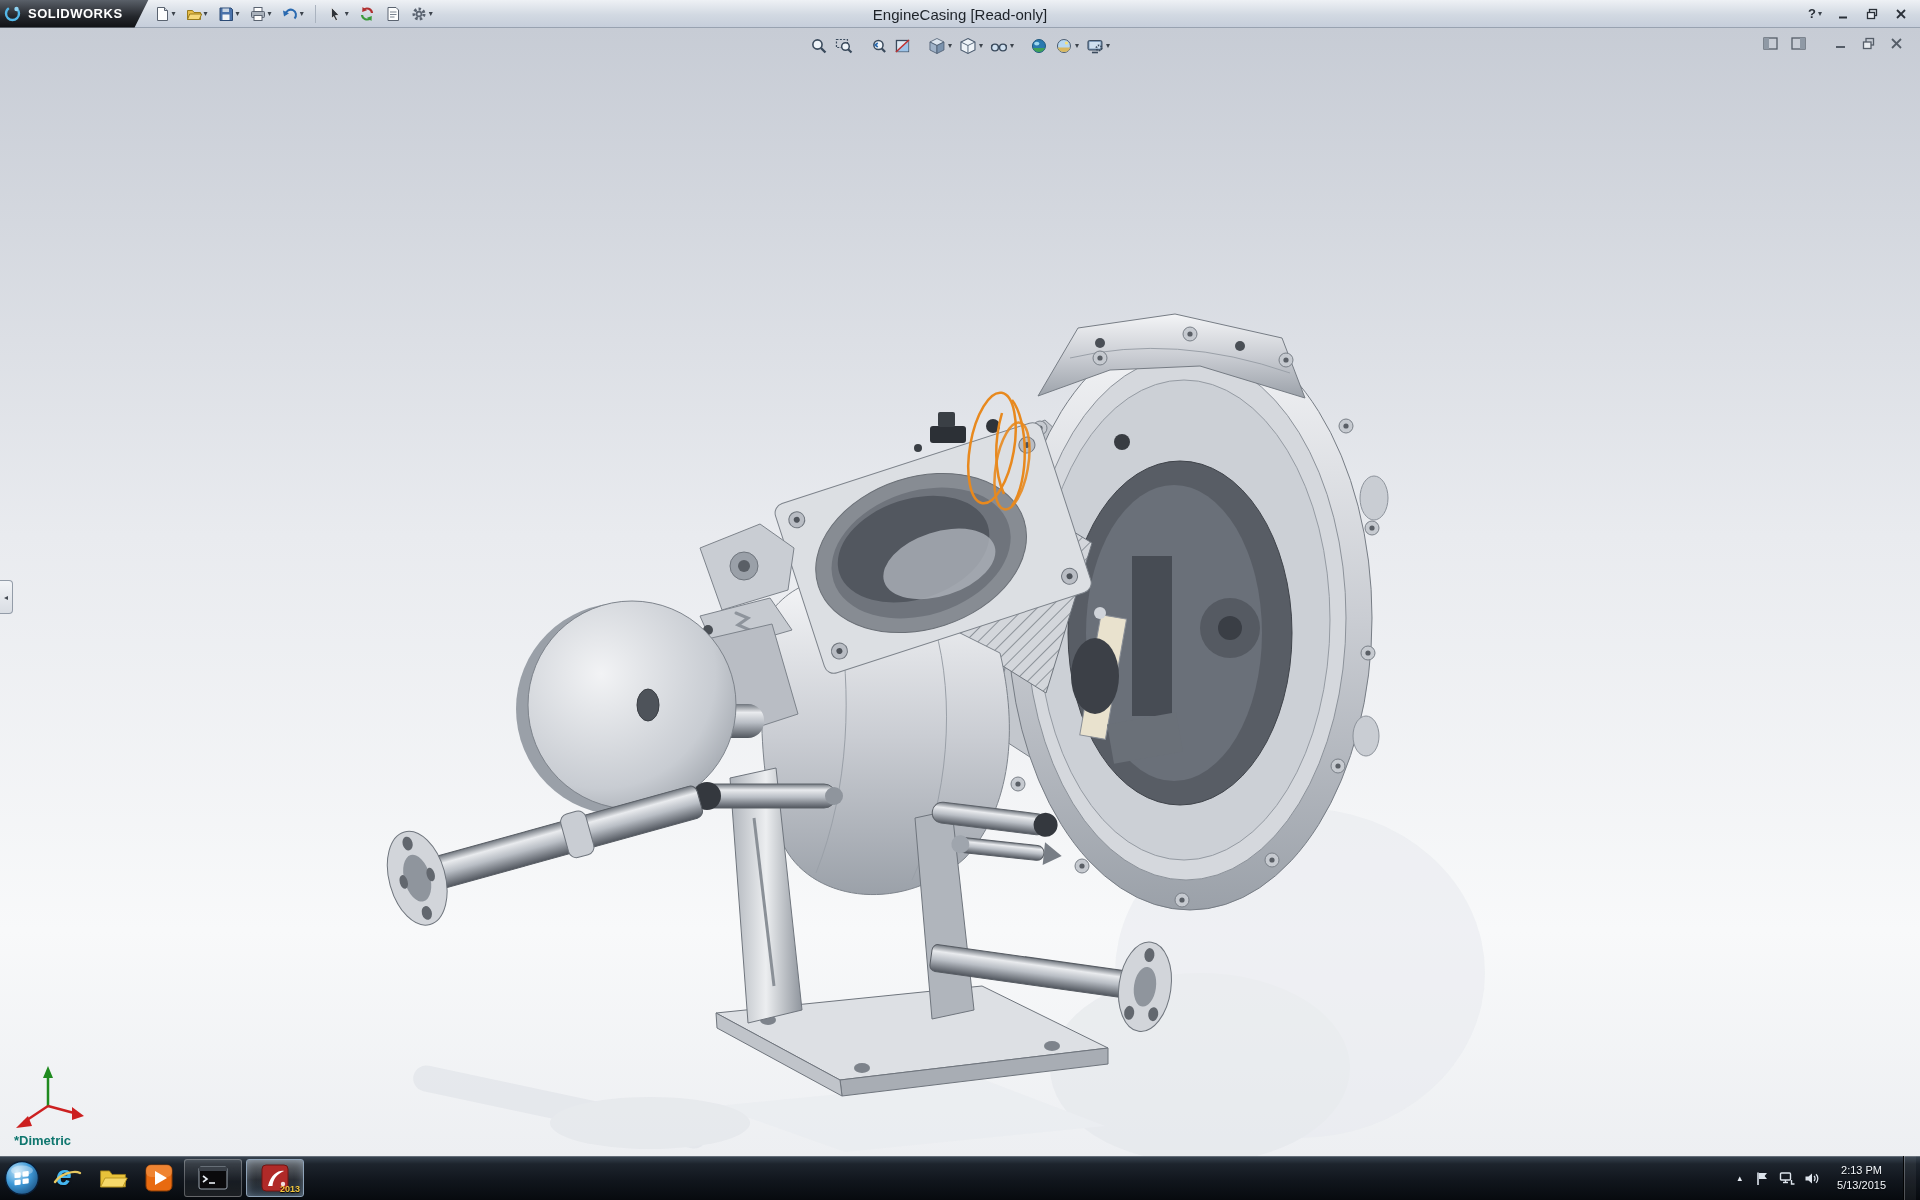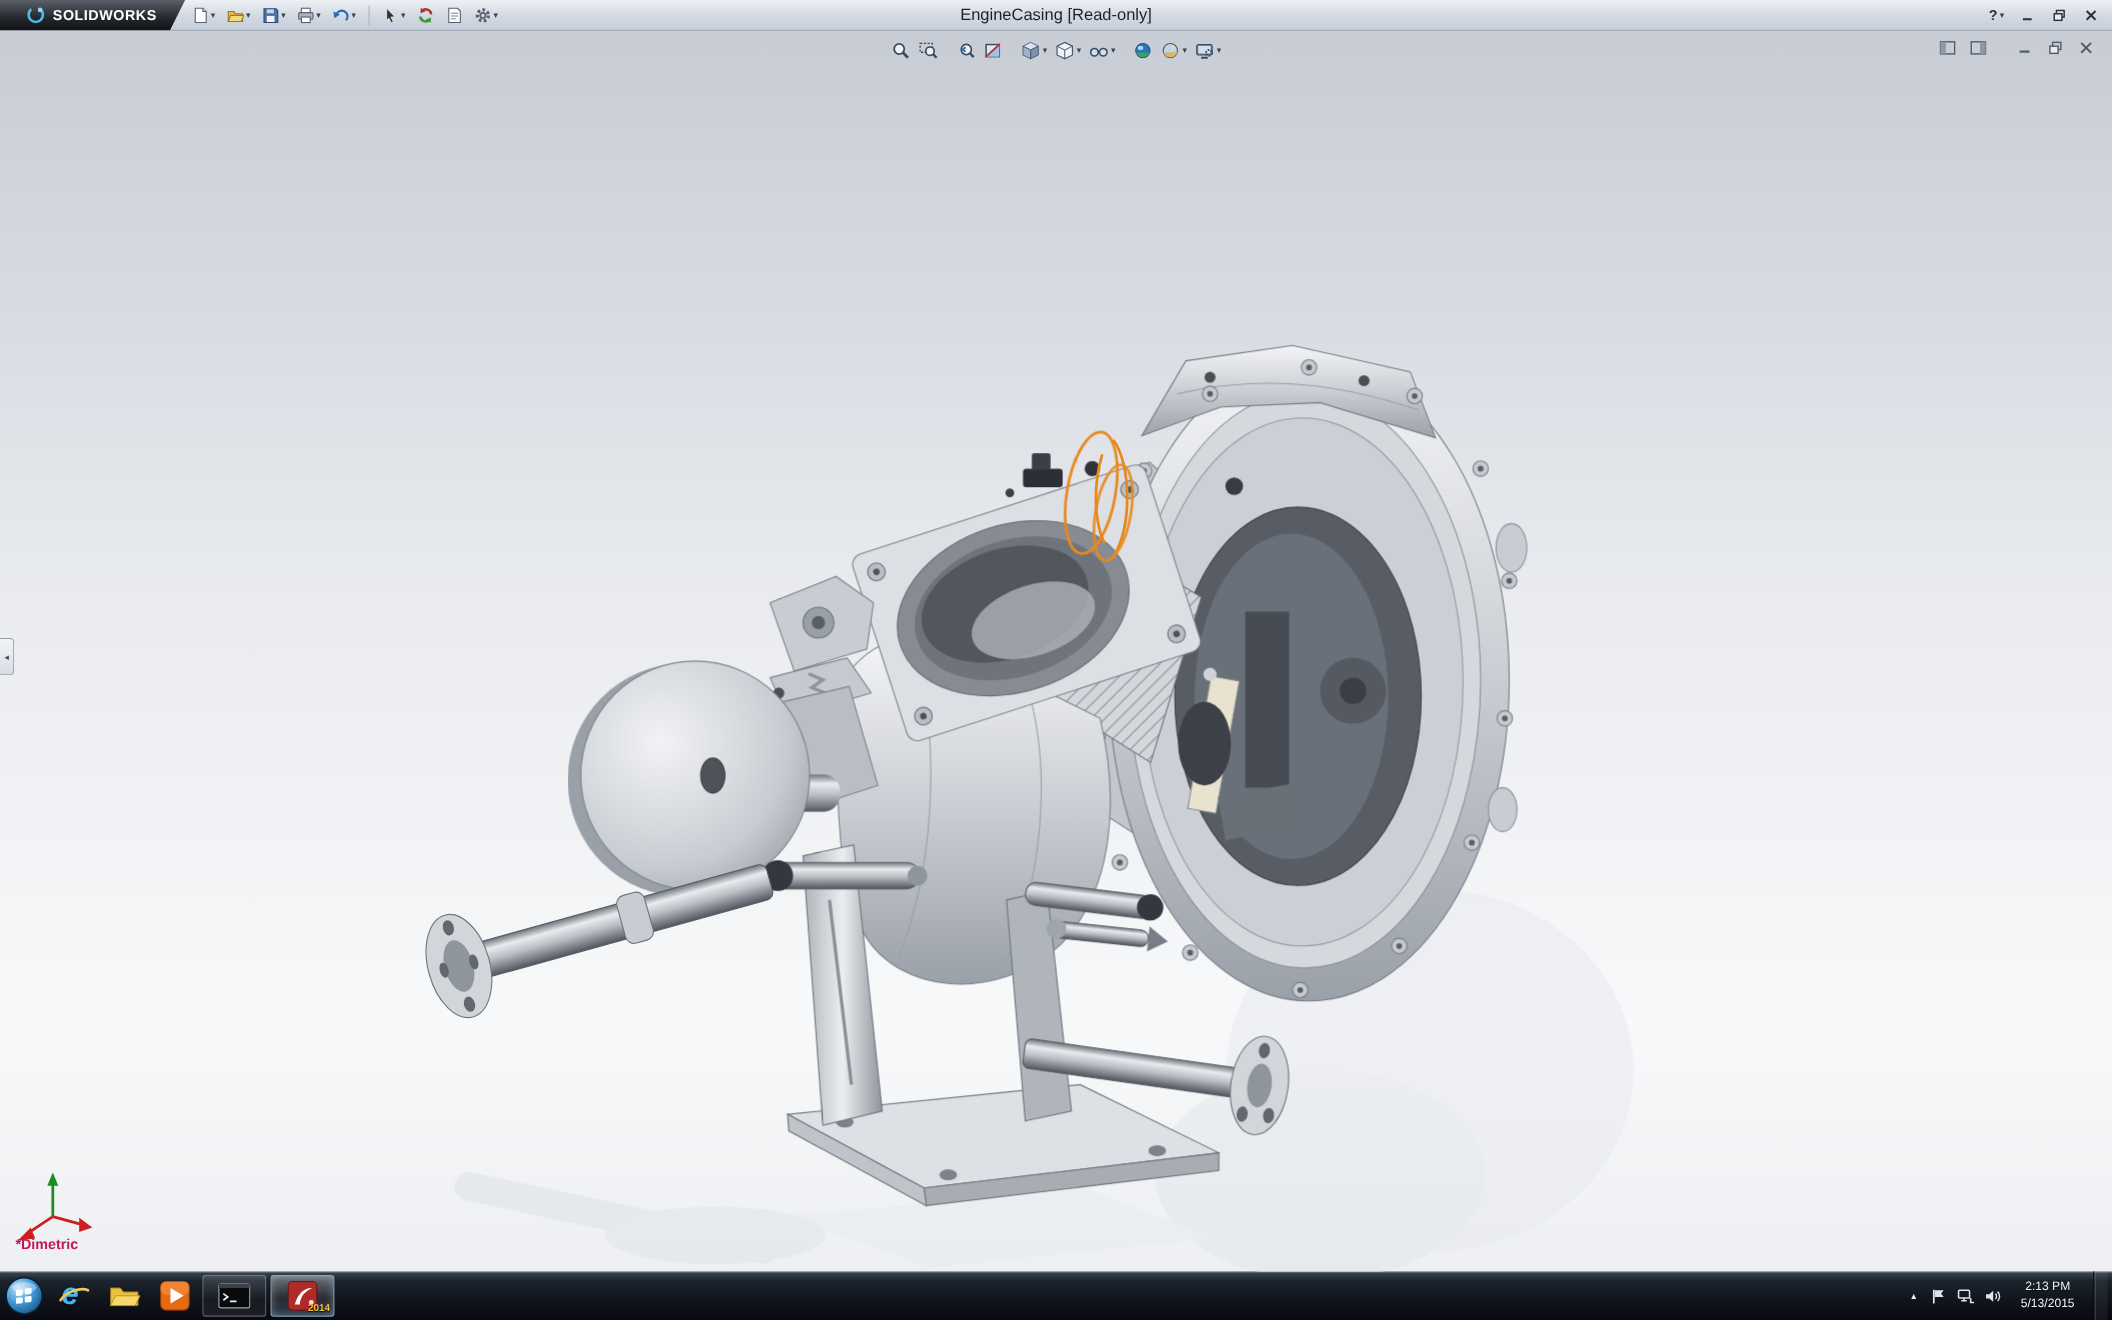--- a/index.html
+++ b/index.html
@@ -4,21 +4,21 @@
 <style>
   * { box-sizing: border-box; margin: 0; padding: 0; }
   html,body { width:1920px; height:1200px; overflow:hidden;
     font-family:"Liberation Sans","DejaVu Sans",sans-serif; user-select:none; }
   .app { position:relative; width:1920px; height:1200px; background:#d9dfe7; }
 
   
   .titlebar { position:absolute; top:0; left:0; right:0; height:28px;
     background:linear-gradient(#eef1f5,#d2d9e2 55%,#c6cedb);
     border-bottom:1px solid #98a2b0; display:flex; align-items:center; z-index:40; }
-  .brand { height:28px; display:flex; align-items:center; gap:7px; padding:0 26px 0 24px;
+  .brand { height:28px; display:flex; align-items:center; gap:7px; padding:0 26px 0 4px;
     background:linear-gradient(#5a6069,#23262b 60%,#101114);
     clip-path:polygon(0 0,100% 0,calc(100% - 14px) 100%,0 100%); }
   .brand-text { color:#fff; font-weight:bold; font-size:13px; letter-spacing:.5px; }
   .tb-btn { height:24px; display:flex; align-items:center; justify-content:center;
     padding:0 3px; margin:0 2px; border-radius:3px; cursor:default; }
   .caret { font-size:8px; color:#3c434c; margin-left:2px; line-height:1; }
   .tb-sep { width:1px; height:18px; background:#aab3bf; margin:0 6px; }
   .tb-title { position:absolute; left:50%; top:50%; transform:translate(-50%,-50%);
     font-size:15px; color:#1d2228; }
   .tb-right { margin-left:auto; display:flex; align-items:center; gap:2px; padding-right:6px; }
@@ -36,22 +36,22 @@
 
   .docwin { position:absolute; top:6px; right:14px; display:flex; align-items:center; gap:8px; z-index:10; }
   .dwc { width:20px; height:18px; display:flex; align-items:center; justify-content:center; }
   .dwc-gap { width:6px; }
 
   .left-tab { position:absolute; left:0; top:552px; width:13px; height:34px;
     background:linear-gradient(#f2f4f7,#d9dde3); border:1px solid #939ca8; border-left:none;
     border-radius:0 4px 4px 0; display:flex; align-items:center; justify-content:center;
     font-size:8px; color:#444a52; z-index:10; }
 
-  .view-label { position:absolute; left:14px; bottom:18px; font-size:13px; font-weight:bold;
-    color:#be185d; z-index:10; }
+  .view-label { position:absolute; left:14px; bottom:8px; font-size:13px; font-weight:bold;
+    color:#0f766e; z-index:10; }
 
   
   .taskbar { position:absolute; left:0; right:0; bottom:0; height:44px;
     background:linear-gradient(#3b4754 0%,#1d242d 18%,#11161d 55%,#070a0e 100%);
     box-shadow:inset 0 1px 0 rgba(255,255,255,.22); display:flex; align-items:center; z-index:40; }
   .orb { width:44px; height:44px; display:flex; align-items:center; justify-content:center; }
   .task-icon { width:46px; height:44px; display:flex; align-items:center; justify-content:center; border-radius:3px; }
   .task-btn { width:58px; height:38px; margin:0 2px; border:1px solid rgba(255,255,255,.28); border-radius:3px;
     background:linear-gradient(rgba(255,255,255,.14),rgba(255,255,255,.03) 60%,rgba(255,255,255,.08));
     display:flex; align-items:center; justify-content:center; position:relative; }
@@ -598,21 +598,21 @@
         <line x1="11" y1="17" x2="17" y2="17" stroke="#e8eef4" stroke-width="1.6"></line>
       </svg>
     </div>
 
     <div class="task-btn active">
       <svg width="30" height="30" viewBox="0 0 30 30">
         <rect x="2" y="2" width="26" height="26" rx="4" fill="#b02a28" stroke="#6e1412"></rect>
         <path d="M8 23 C11 11 19 7 24 8 C17 11 13 16 12.5 23 Z" fill="#ffffff"></path>
         <circle cx="23" cy="21" r="2.2" fill="#ffffff" opacity="0.85"></circle>
       </svg>
-      <span class="sw-year">2014</span>
+      <span class="sw-year">2013</span>
     </div>
 
     <div class="tray">
       <div class="tray-expand">
         <span>▴</span>
       </div>
       <div class="tray-ico">
         <svg width="15" height="15" viewBox="0 0 15 15">
           <line x1="3" y1="1.5" x2="3" y2="14" stroke="#dde4ec" stroke-width="1.6"></line>
           <path d="M4 2 h8 l-2.4 3 l2.4 3 h-8 z" fill="#dde4ec"></path>

